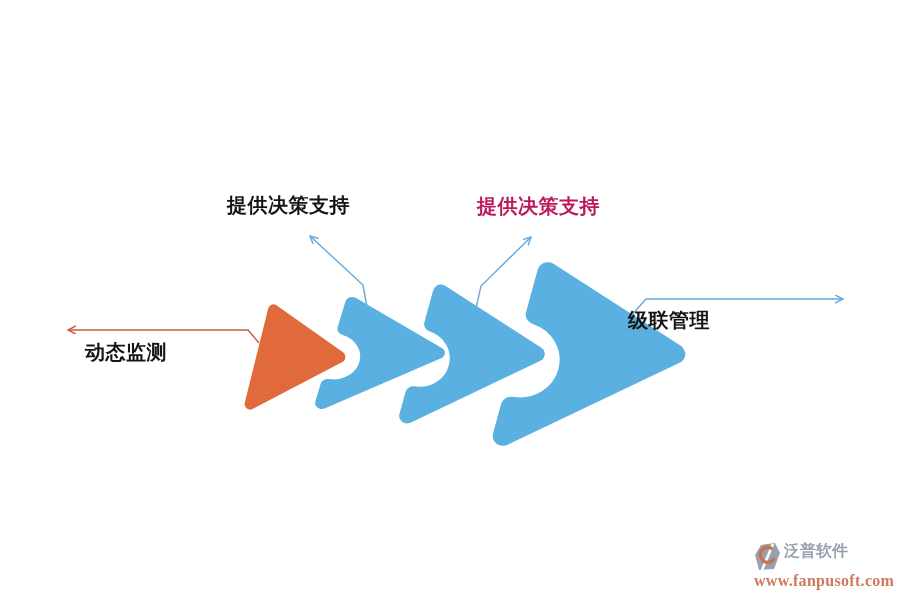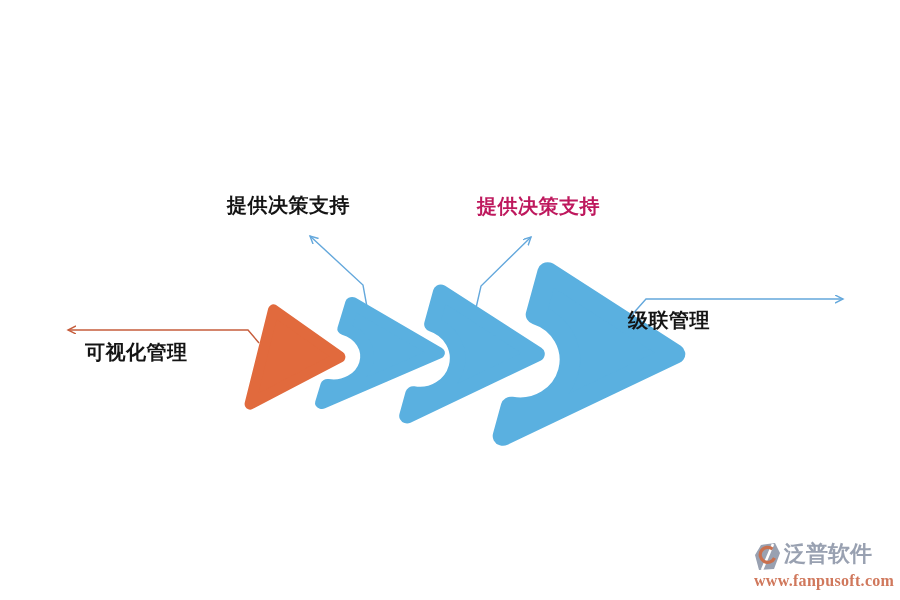--- a/index.html
+++ b/index.html
@@ -13,21 +13,21 @@
     letter-spacing:0.5px; white-space:nowrap; line-height:1;
     font-family:"DejaVu Sans","Liberation Sans",sans-serif;
   }
   .label-1 { left:85px;  top:342px; }
   .label-2 { left:227px; top:195px; }
   .label-3 { left:477px; top:196px; }
   .label-4 { left:628px; top:310px; }
   .watermark { position:absolute; right:12px; bottom:10px; width:134px; }
   .brand-row { display:flex; align-items:flex-start; gap:3px; }
   .brand-name {
-    font-size:22px; font-weight:700; line-height:1.1; white-space:nowrap;
+    font-size:16px; font-weight:700; line-height:1.1; white-space:nowrap;
     font-family:"DejaVu Sans","Liberation Sans",sans-serif;
   }
   .brand-url {
     font-size:16px; font-weight:700; letter-spacing:0.3px; text-align:center;
     margin-top:1px; white-space:nowrap;
     font-family:"Liberation Serif","DejaVu Serif",serif;
   }
 </style>
 </head>
 <body>
@@ -51,21 +51,21 @@
 
     <path d="M26 0 L100 50 L0 100 Z" transform="translate(250,310) scale(0.90,0.94)" stroke-width="12" stroke-linejoin="round" fill="#E16A3D" stroke="#E16A3D"></path>
 
     <path d="M26 0 L100 50 L0 100 L4.7 82 A29 29 0 0 0 19.2 26 Z" transform="translate(322,303) scale(1.16,1.00)" stroke-width="12" stroke-linejoin="round" fill="#5AB0E0" stroke="#5AB0E0"></path>
 
     <path d="M26 0 L100 50 L0 100 L4.7 82 A29 29 0 0 0 19.2 26 Z" transform="translate(407,292) scale(1.30,1.24)" stroke-width="12" stroke-linejoin="round" fill="#5AB0E0" stroke="#5AB0E0"></path>
 
     <path d="M26 0 L100 50 L0 100 L4.7 82 A29 29 0 0 0 19.2 26 Z" transform="translate(503,272) scale(1.72,1.64)" stroke-width="12" stroke-linejoin="round" fill="#5AB0E0" stroke="#5AB0E0"></path>
   </svg>
 
-  <div class="step-label label-1" style="color: rgb(20, 20, 20);">可视化管理</div>
+  <div class="step-label label-1" style="color: rgb(20, 20, 20);">动态监测</div>
   <div class="step-label label-2" style="color: rgb(20, 20, 20);">提供决策支持</div>
   <div class="step-label label-3" style="color: #be185d;">提供决策支持</div>
   <div class="step-label label-4" style="color: rgb(20, 20, 20);">级联管理</div>
 
   <div class="watermark">
     <div class="brand-row">
       <svg width="27" height="29" viewBox="0 0 27 29">
         <path d="M7,3 L21,1 L26,11 L20,27 L5,28 L1,13 Z" fill="#99A1B1"></path>
         <path d="M19,2 L8,28" stroke="#ffffff" stroke-width="2.6" fill="none"></path>
         <path d="M18.5,7 A7.5,7.5 0 1 0 20.5,16" fill="none" stroke-width="3.2" stroke="#C9704E"></path>

